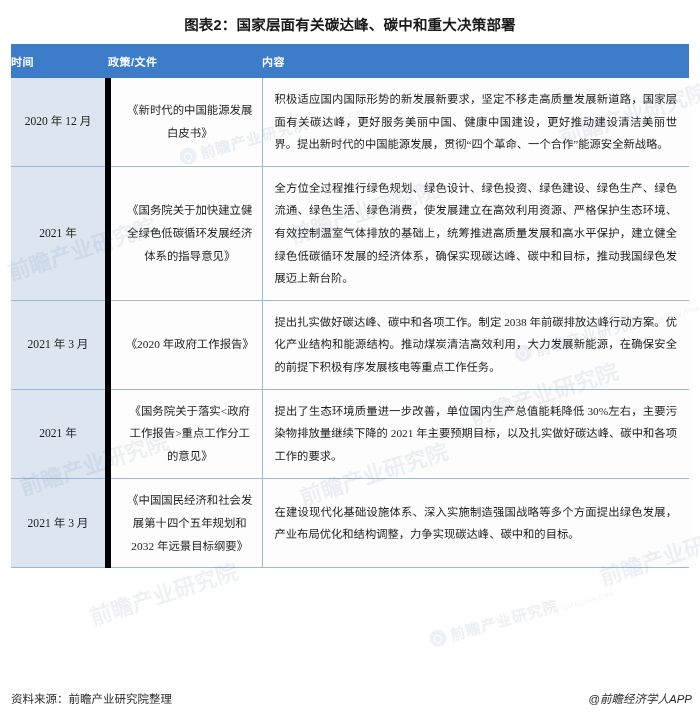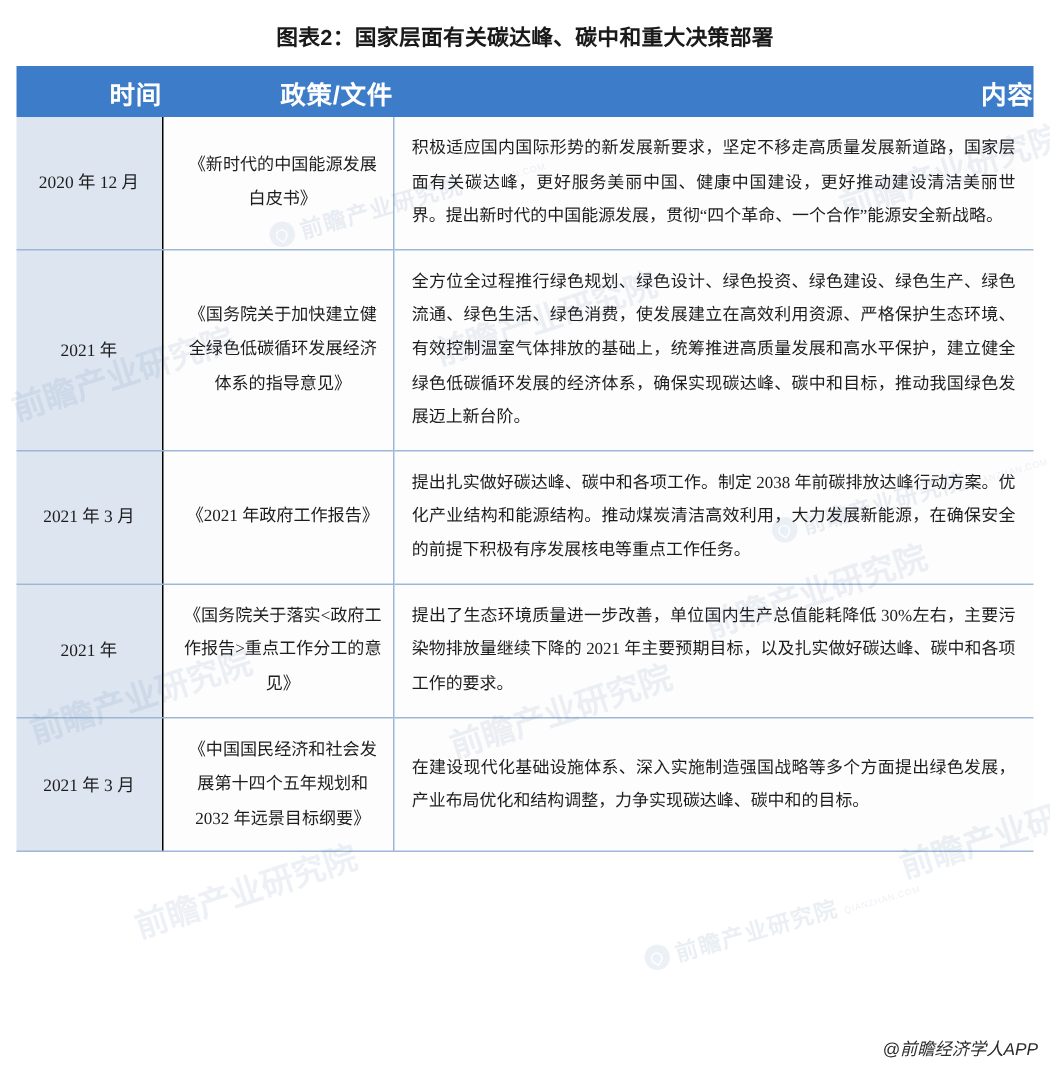--- a/index.html
+++ b/index.html
@@ -53,42 +53,42 @@
   }
   table.policy-table col.c-time   { width: 97px; }
   table.policy-table col.c-doc    { width: 154px; }
   table.policy-table col.c-cont   { width: 427px; }
 
   thead th {
     background: #3d7cc9;
     color: #ffffff;
     font-family: "Liberation Sans", "DejaVu Sans", sans-serif;
     font-weight: bold;
-    font-size: 17px;
+    font-size: 11px;
     height: 34px;
     padding: 0;
     border: none;
-    text-align: right;
+    text-align: left;
     letter-spacing: 0.5px;
   }
 
   tbody td {
     border: 1px solid #9db8d6;
     border-left: none;
     border-right: none;
     vertical-align: middle;
     padding: 10px 9px;
     font-size: 11.3px;
     line-height: 2.0;
     color: #1d1d1d;
   }
   tbody tr td.col-time {
     background: #dce5f0;
     text-align: center;
-    border-right: 1px solid #000000;
+    border-right: 6px solid #000000;
     font-size: 11.6px;
     white-space: nowrap;
     padding-left: 2px;
     padding-right: 2px;
   }
   tbody tr td.col-doc {
     background: #fdfdfd;
     text-align: center;
     border-right: 1px solid #9db8d6;
     font-size: 11.4px;
@@ -220,38 +220,39 @@
           <td class="col-doc">《新时代的中国能源发展白皮书》</td>
           <td class="col-content">积极适应国内国际形势的新发展新要求，坚定不移走高质量发展新道路，国家层面有关碳达峰，更好服务美丽中国、健康中国建设，更好推动建设清洁美丽世界。提出新时代的中国能源发展，贯彻“四个革命、一个合作”能源安全新战略。</td>
         </tr>
         <tr>
           <td class="col-time">2021 年</td>
           <td class="col-doc">《国务院关于加快建立健全绿色低碳循环发展经济体系的指导意见》</td>
           <td class="col-content">全方位全过程推行绿色规划、绿色设计、绿色投资、绿色建设、绿色生产、绿色流通、绿色生活、绿色消费，使发展建立在高效利用资源、严格保护生态环境、有效控制温室气体排放的基础上，统筹推进高质量发展和高水平保护，建立健全绿色低碳循环发展的经济体系，确保实现碳达峰、碳中和目标，推动我国绿色发展迈上新台阶。</td>
         </tr>
         <tr>
           <td class="col-time">2021 年 3 月</td>
-          <td class="col-doc">《2021 年政府工作报告》</td>
+          <td class="col-doc">《2020 年政府工作报告》</td>
           <td class="col-content">提出扎实做好碳达峰、碳中和各项工作。制定 2038 年前碳排放达峰行动方案。优化产业结构和能源结构。推动煤炭清洁高效利用，大力发展新能源，在确保安全的前提下积极有序发展核电等重点工作任务。</td>
         </tr>
         <tr>
           <td class="col-time">2021 年</td>
           <td class="col-doc">《国务院关于落实&lt;政府工作报告&gt;重点工作分工的意见》</td>
           <td class="col-content">提出了生态环境质量进一步改善，单位国内生产总值能耗降低 30%左右，主要污染物排放量继续下降的 2021 年主要预期目标，以及扎实做好碳达峰、碳中和各项工作的要求。</td>
         </tr>
         <tr>
           <td class="col-time">2021 年 3 月</td>
           <td class="col-doc">《中国国民经济和社会发展第十四个五年规划和 2032 年远景目标纲要》</td>
           <td class="col-content">在建设现代化基础设施体系、深入实施制造强国战略等多个方面提出绿色发展，产业布局优化和结构调整，力争实现碳达峰、碳中和的目标。</td>
         </tr>
       </tbody>
     </table>
   </div>
 
   <div class="footer">
+    <div class="src">资料来源：前瞻产业研究院整理</div>
     <div class="brand">@前瞻经济学人APP</div>
   </div>
 
   <div class="wm-layer">
 
     <div class="wm" style="left:180px; top:148px; transform:rotate(-16deg);">
       <span class="wm-logo"></span>
       <span class="wm-main">前瞻产业研究院</span>
       <span class="wm-sub">QIANZHAN.COM</span>
     </div>

